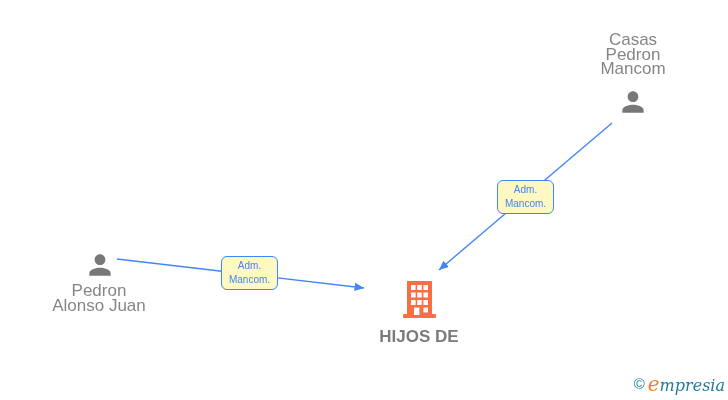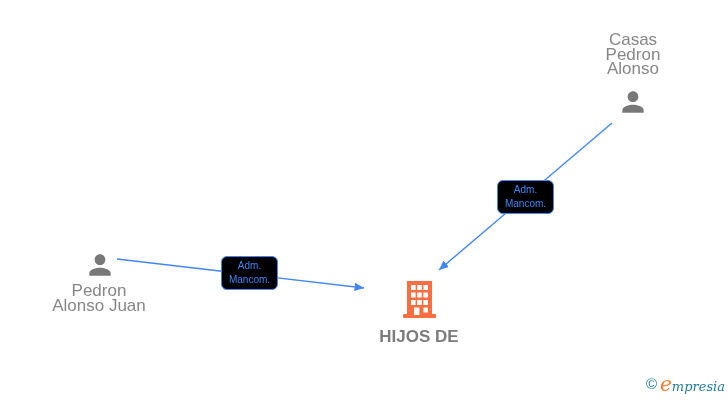--- a/index.html
+++ b/index.html
@@ -51,21 +51,21 @@
     color: var(--company-label-gray, #7b7b7b);
     font-weight: bold;
   }
   .label-line {
     display: block;
   }
   .edge-label {
     position: absolute;
     width: 57px;
     box-sizing: border-box;
-    background: #000000;
+    background: #fef9c3;
     border: 1.5px solid var(--accent-blue, #4285f4);
     border-radius: 6px;
     color: var(--accent-blue, #4285f4);
     font-size: 10px;
     line-height: 13.5px;
     text-align: center;
     padding: 2px 0 3px 0;
   }
   .bld-body { fill: var(--company-orange, #fb6e41); }
   .bld-win  { fill: #ffffff; }
@@ -84,42 +84,42 @@
   .wm-initial {
     color: var(--logo-orange, #ef7d2f);
     font-family: "DejaVu Serif", serif;
     font-style: italic;
     font-size: 20px;
   }
   .wm-rest {
     color: var(--logo-teal, #1f7b9b);
     font-family: "DejaVu Serif", serif;
     font-style: italic;
-    font-size: 13px;
+    font-size: 16px;
   }
 </style>
 </head>
 <body>
 
 <div class="canvas">
 
   <svg class="edges-layer" width="728" height="400" viewBox="0 0 728 400" xmlns="http://www.w3.org/2000/svg">
     <defs>
       <marker id="arrow" viewBox="0 0 10 10" refX="9" refY="5" markerWidth="7.5" markerHeight="7.5" orient="auto-start-reverse">
         <path class="arrowhead-shape" d="M0,1 L9,5 L0,9 z"></path>
       </marker>
     </defs>
     <line class="edge-line" x1="117" y1="259" x2="364" y2="288" marker-end="url(#arrow)"></line>
     <line class="edge-line" x1="612" y1="123" x2="439" y2="270" marker-end="url(#arrow)"></line>
   </svg>
 
   <div class="node-label" style="left:573px; top:33px; width:120px;">
     <span class="label-line">Casas</span>
     <span class="label-line">Pedron</span>
-    <span class="label-line">Alonso</span>
+    <span class="label-line">Mancom</span>
   </div>
   <div class="node" style="left:617px; top:86px;">
     <svg class="node-icon-svg" width="32" height="32" viewBox="0 0 24 24" xmlns="http://www.w3.org/2000/svg">
       <path class="person-glyph" d="M12 12c2.21 0 4-1.79 4-4s-1.79-4-4-4-4 1.79-4 4 1.79 4 4 4zm0 2c-2.67 0-8 1.34-8 4v2h16v-2c0-2.66-5.33-4-8-4z"></path>
     </svg>
   </div>
 
   <div class="node" style="left:84px; top:249px;">
     <svg class="node-icon-svg" width="32" height="32" viewBox="0 0 24 24" xmlns="http://www.w3.org/2000/svg">
       <path class="person-glyph" d="M12 12c2.21 0 4-1.79 4-4s-1.79-4-4-4-4 1.79-4 4 1.79 4 4 4zm0 2c-2.67 0-8 1.34-8 4v2h16v-2c0-2.66-5.33-4-8-4z"></path>

